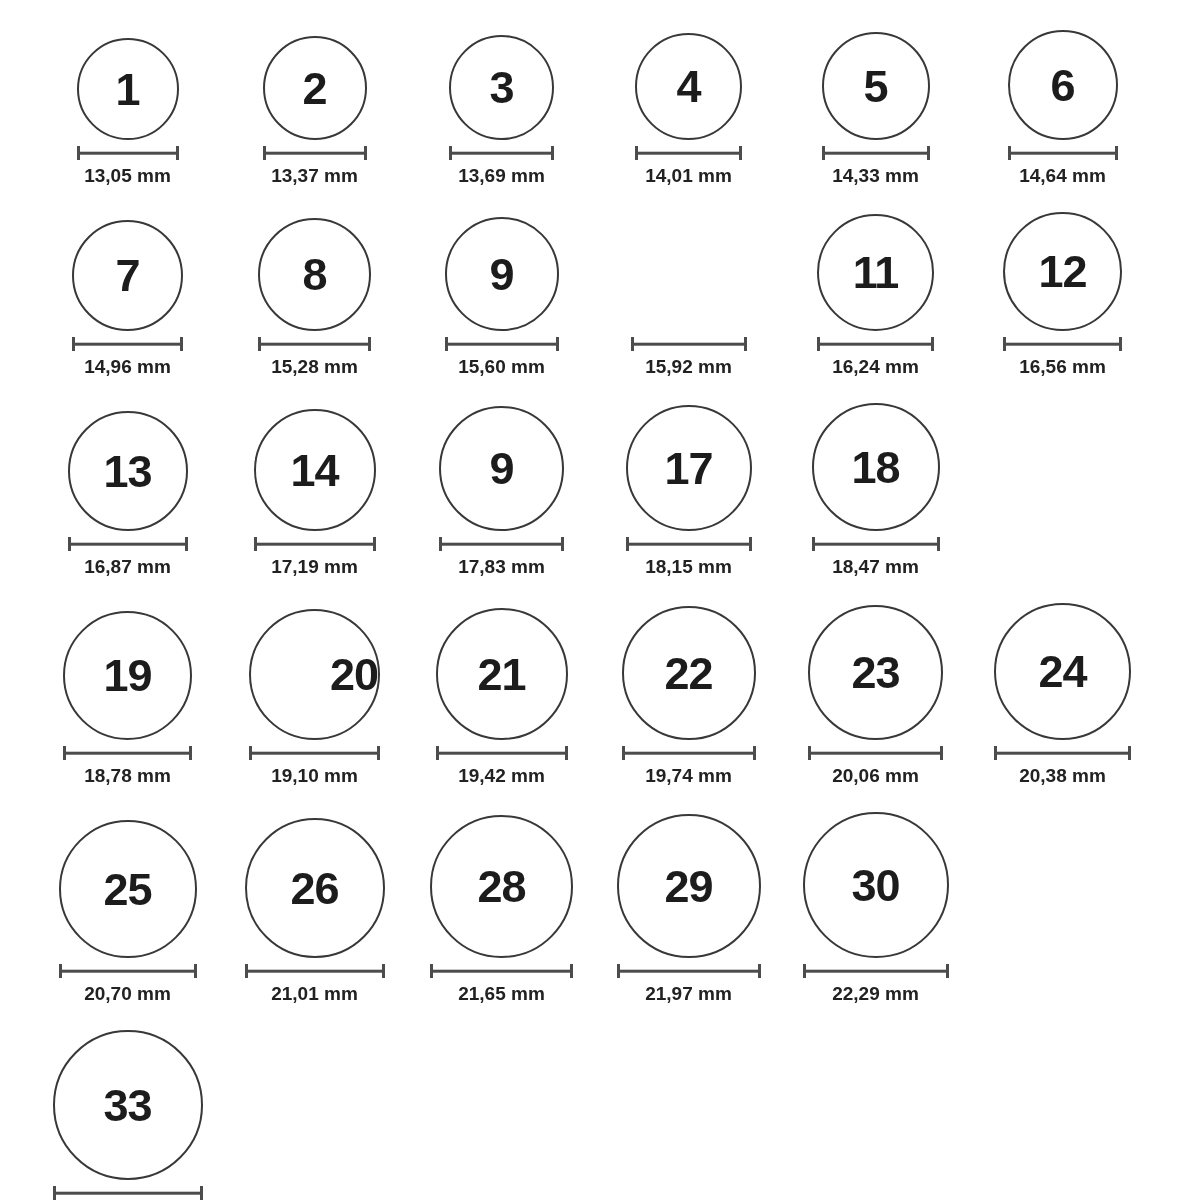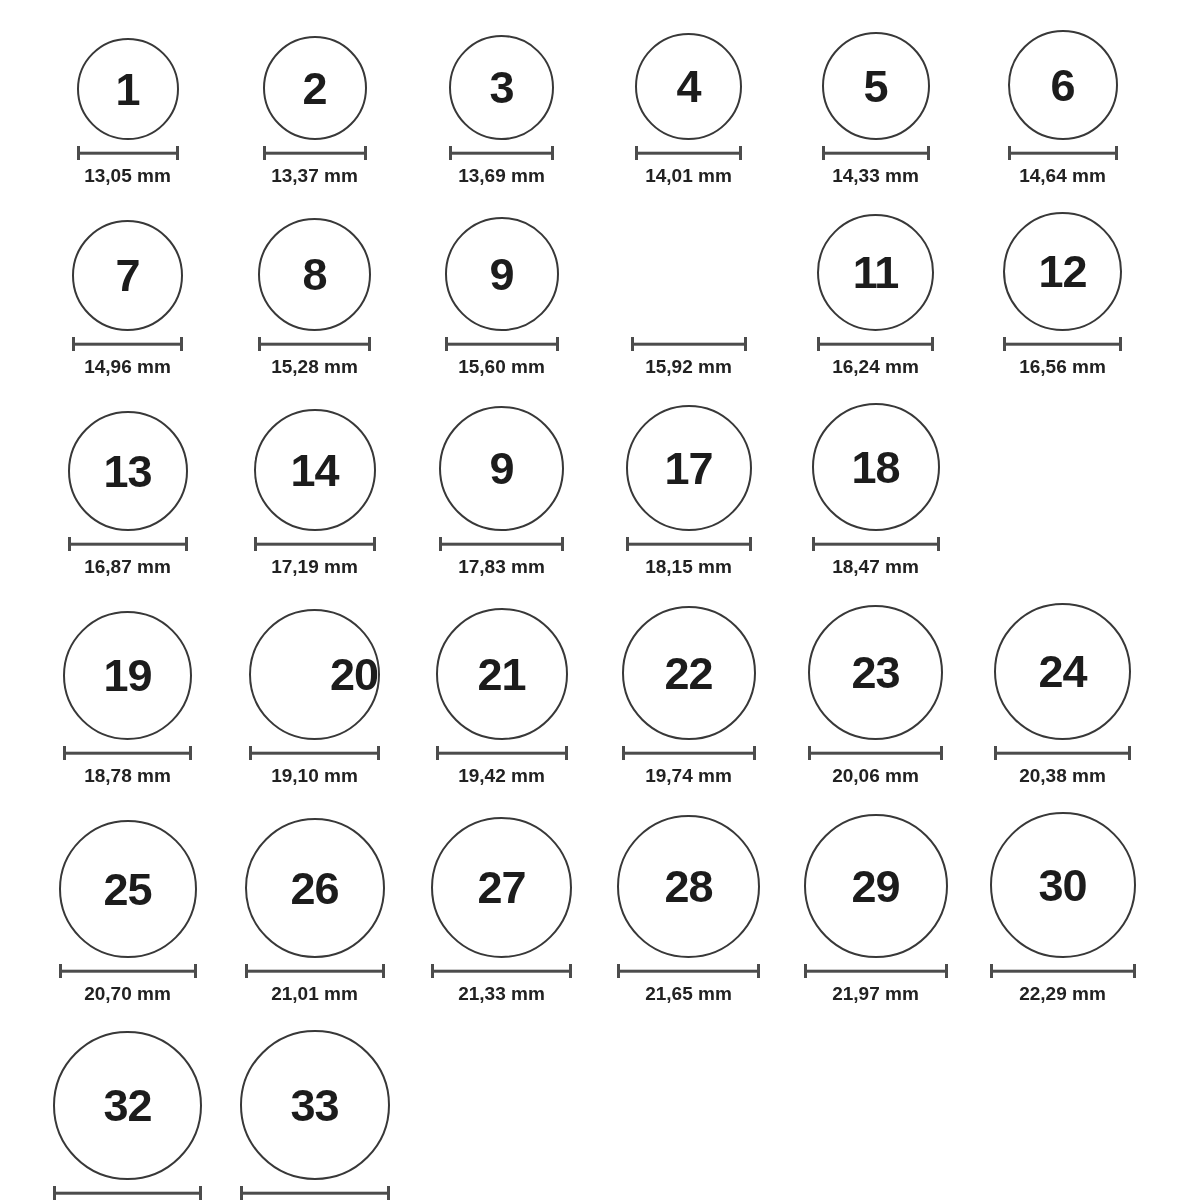--- a/index.html
+++ b/index.html
@@ -247,27 +247,20 @@
         <div class="label">20,70 mm</div>
       </div>
       <div class="cell">
         <div class="circle" style="width: 140px; height: 140px;">
           <span class="num">26</span>
         </div>
         <div class="ruler" style="width: 140px;"></div>
         <div class="label">21,01 mm</div>
       </div>
       <div class="cell">
-        <div class="circle" style="width: 141px; height: 141px;">
-          <span class="num">27</span>
-        </div>
-        <div class="ruler" style="width: 141px;"></div>
-        <div class="label">21,33 mm</div>
-      </div>
-      <div class="cell">
         <div class="circle" style="width: 143px; height: 143px;">
           <span class="num">28</span>
         </div>
         <div class="ruler" style="width: 143px;"></div>
         <div class="label">21,65 mm</div>
       </div>
       <div class="cell">
         <div class="circle" style="width: 144px; height: 144px;">
           <span class="num">29</span>
         </div>
@@ -276,26 +269,20 @@
       </div>
       <div class="cell">
         <div class="circle" style="width: 146px; height: 146px;">
           <span class="num">30</span>
         </div>
         <div class="ruler" style="width: 146px;"></div>
         <div class="label">22,29 mm</div>
       </div>
     </div>
     <div class="row">
-      <div class="cell">
-        <div class="circle" style="width: 149px; height: 149px;">
-          <span class="num">32</span>
-        </div>
-        <div class="ruler" style="width: 149px;"></div>
-      </div>
       <div class="cell">
         <div class="circle" style="width: 150px; height: 150px;">
           <span class="num">33</span>
         </div>
         <div class="ruler" style="width: 150px;"></div>
       </div>
     </div>
   </main>
 
 </body></html>

